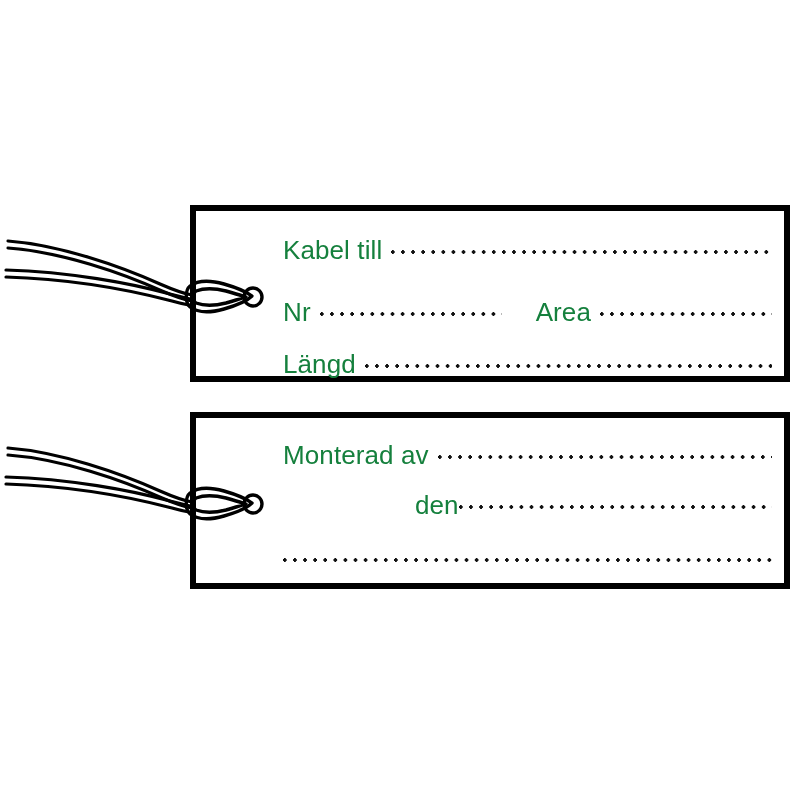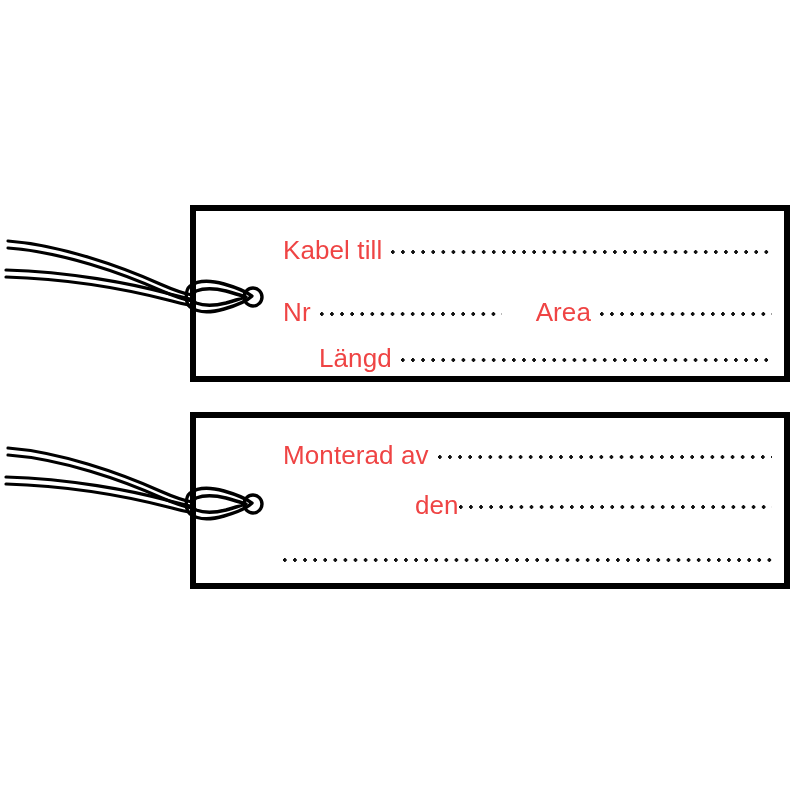--- a/index.html
+++ b/index.html
@@ -45,21 +45,21 @@
     white-space: nowrap;
     font-size: 26px;
     line-height: 34px;
     color: #111111;
     letter-spacing: 0.1px;
   }
   .row-pad { padding-left: 87px; padding-right: 12px; }
 
   .label {
     font-size: 26px;
-    color: #ef4444;
+    color: #15803d;
     font-stretch: condensed;
   }
 
   
   .dots {
     display: inline-block;
     overflow: hidden;
     position: relative;
     height: 26px;
     vertical-align: baseline;
@@ -74,21 +74,21 @@
     background-image: radial-gradient(circle at 2px 2px, #111111 1.7px, rgba(0,0,0,0) 1.9px);
     background-size: 10.1px 4px;
     background-repeat: repeat-x;
   }
   .dots-grow { flex: 1 1 auto; }
   .gap-sm { display: inline-block; width: 9px; }
   .gap-lg { display: inline-block; width: 34px; }
 
   .r1 { top: 22px; }
   .r2 { top: 84px; justify-content: space-between; }
-  .r3 { top: 130px; margin-left: 36px; }
+  .r3 { top: 136px; }
 
   .r2a { top: 20px; justify-content: flex-end; }
   .r2b { top: 70px; }
   .r2c { top: 123px; }
 
   .seg-fixed-nr   { width: 182px; }
 
   .indent-den { padding-left: 219px; }
 
   

